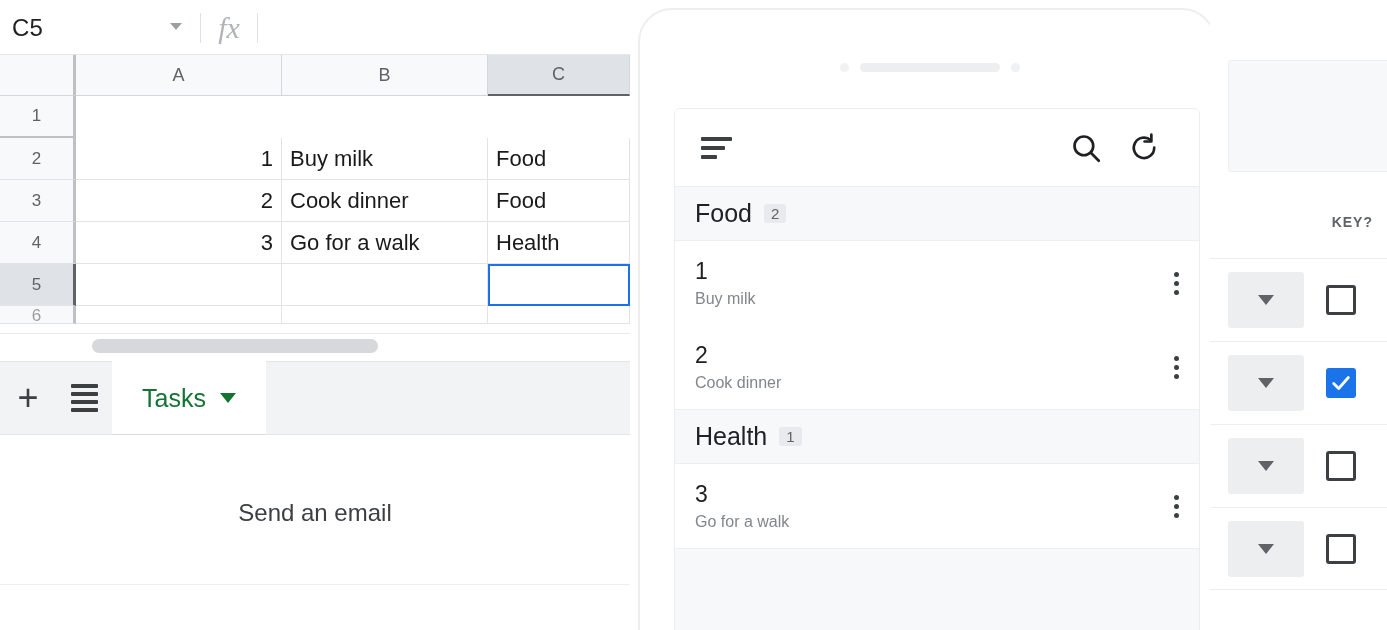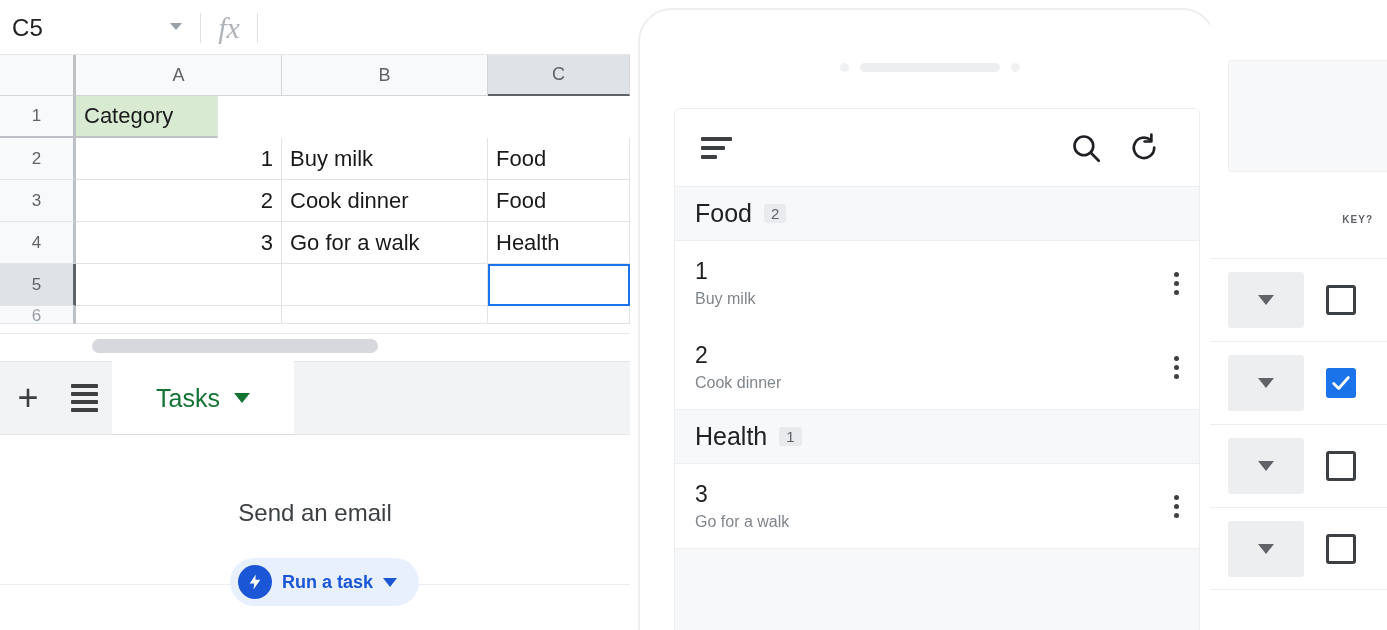--- a/index.html
+++ b/index.html
@@ -101,21 +101,21 @@
   }
   .tab-icon-btn {
     width: 56px; height: 74px; display: flex; align-items: center;
     justify-content: center; color: #3c4043;
   }
   .plus-glyph { font-size: 36px; font-weight: 300; line-height: 1; color: #3c4043; }
   .hamburger { width: 27px; display: flex; flex-direction: column; gap: 4px; }
   .hamburger span { display: block; height: 4px; background: #3c4043; border-radius: 1px; }
   .sheet-tab {
     height: 74px; background: #ffffff; display: flex; align-items: center;
-    gap: 14px; padding: 0 44px; box-shadow: 0 -1px 0 #dadce0 inset;
+    gap: 14px; padding: 0 30px; box-shadow: 0 -1px 0 #dadce0 inset;
   }
   .sheet-tab-label { font-size: 25px; color: #137333; }
   .sheet-tab-caret {
     width: 0; height: 0; border-left: 8px solid transparent;
     border-right: 8px solid transparent; border-top: 10px solid #137333;
   }
 
   
   .macro-zone {
     position: absolute; left: 0; top: 441px; width: 630px; height: 194px;
@@ -202,21 +202,21 @@
   #right-panel {
     position: absolute; left: 1210px; top: 0; width: 177px; height: 630px;
     background: #fff;
   }
   .rp-card {
     position: absolute; left: 18px; top: 60px; width: 200px; height: 112px;
     background: #f7f8fa; border: 1px solid #eceef0; border-radius: 3px;
   }
   .rp-key-label {
     position: absolute; left: 18px; top: 214px; width: 145px;
-    text-align: right; font-size: 10px; font-weight: bold;
+    text-align: right; font-size: 14px; font-weight: bold;
     letter-spacing: 1px; color: #5f6368;
   }
   .rp-rows { position: absolute; left: 0; top: 258px; width: 177px; }
   .rp-row {
     height: 83px; display: flex; align-items: center;
     border-top: 1px solid #eceef0; padding-left: 18px; gap: 22px;
   }
   .rp-select {
     width: 76px; height: 56px; background: #eceef0; border-radius: 3px;
     display: flex; align-items: center; justify-content: center;
@@ -257,21 +257,20 @@
     <div class="grid-wrap">
       <div class="colhead-row">
         <div class="corner-box"></div>
         <div class="colhead colw-a">A</div>
         <div class="colhead colw-b">B</div>
         <div class="colhead colw-c active">C</div>
       </div>
 
       <div class="row frozen">
         <div class="rowhead">1</div>
-        <div class="cell hdr colw-c">Category</div>
       </div>
 
       <div class="row">
         <div class="rowhead">2</div>
         <div class="cell num colw-a">1</div>
         <div class="cell colw-b">Buy milk</div>
         <div class="cell colw-c">Food</div>
       </div>
 
       <div class="row">
@@ -321,29 +320,20 @@
       </div>
       <div class="sheet-tab">
         <span class="sheet-tab-label">Tasks</span>
         <span class="sheet-tab-caret"></span>
       </div>
     </div>
 
     <div class="macro-zone">
       <div class="macro-title">Send an email</div>
       <div class="macro-divider"></div>
-      <div class="run-task-chip">
-        <span class="bolt-circle">
-          <svg width="18" height="18" viewBox="0 0 24 24" aria-hidden="true">
-            <path d="M13 2 L5 14 H11 L10 22 L19 9 H12.5 Z" fill="#ffffff"></path>
-          </svg>
-        </span>
-        <span class="run-task-label">Run a task</span>
-        <span class="run-task-caret"></span>
-      </div>
     </div>
   </div>
 
   <div id="phone-panel">
     <div class="phone-frame">
       <div class="phone-speaker-row">
         <span class="spk-dot"></span>
         <span class="spk-bar"></span>
         <span class="spk-dot"></span>
       </div>

